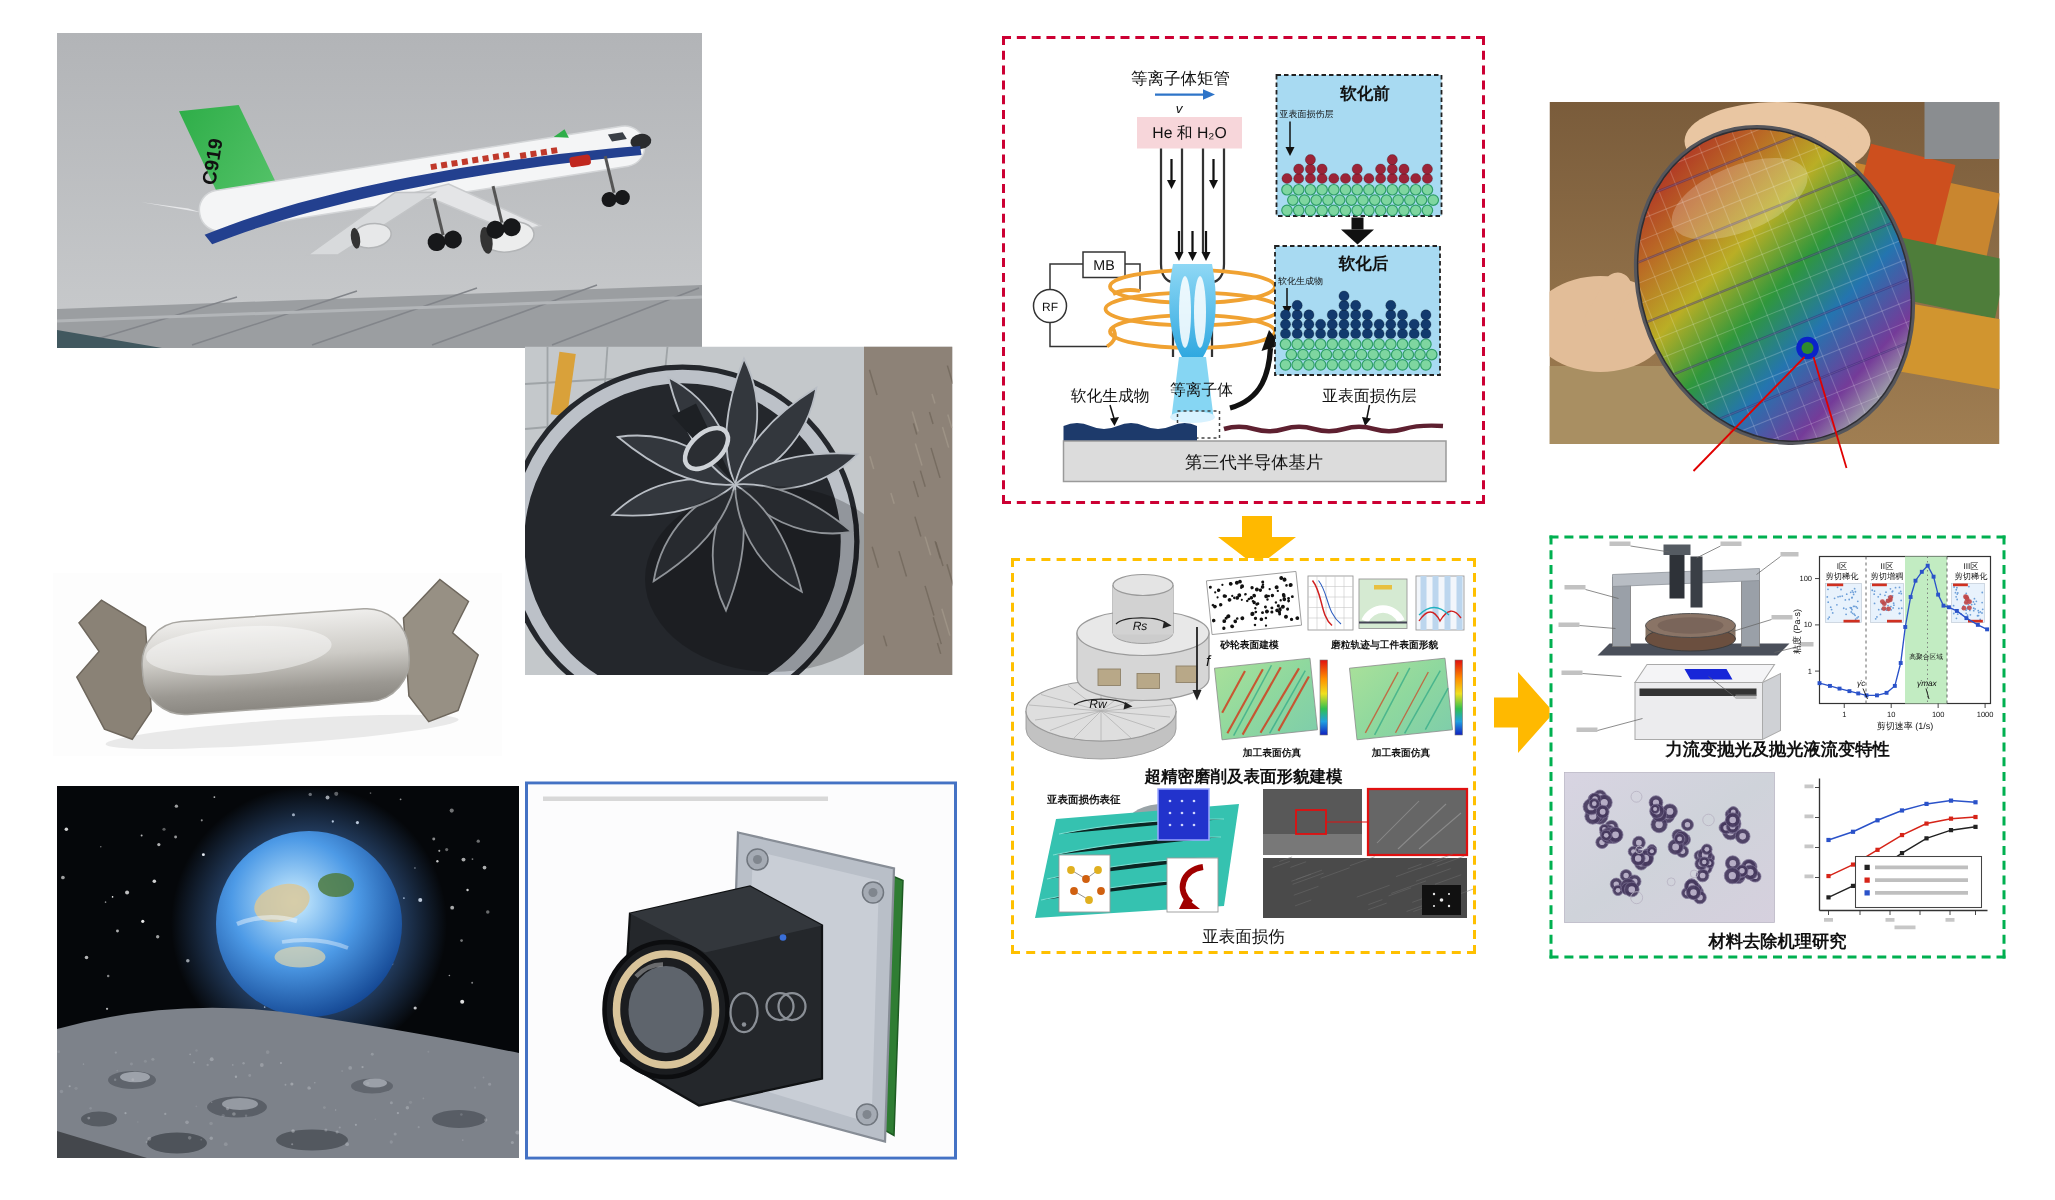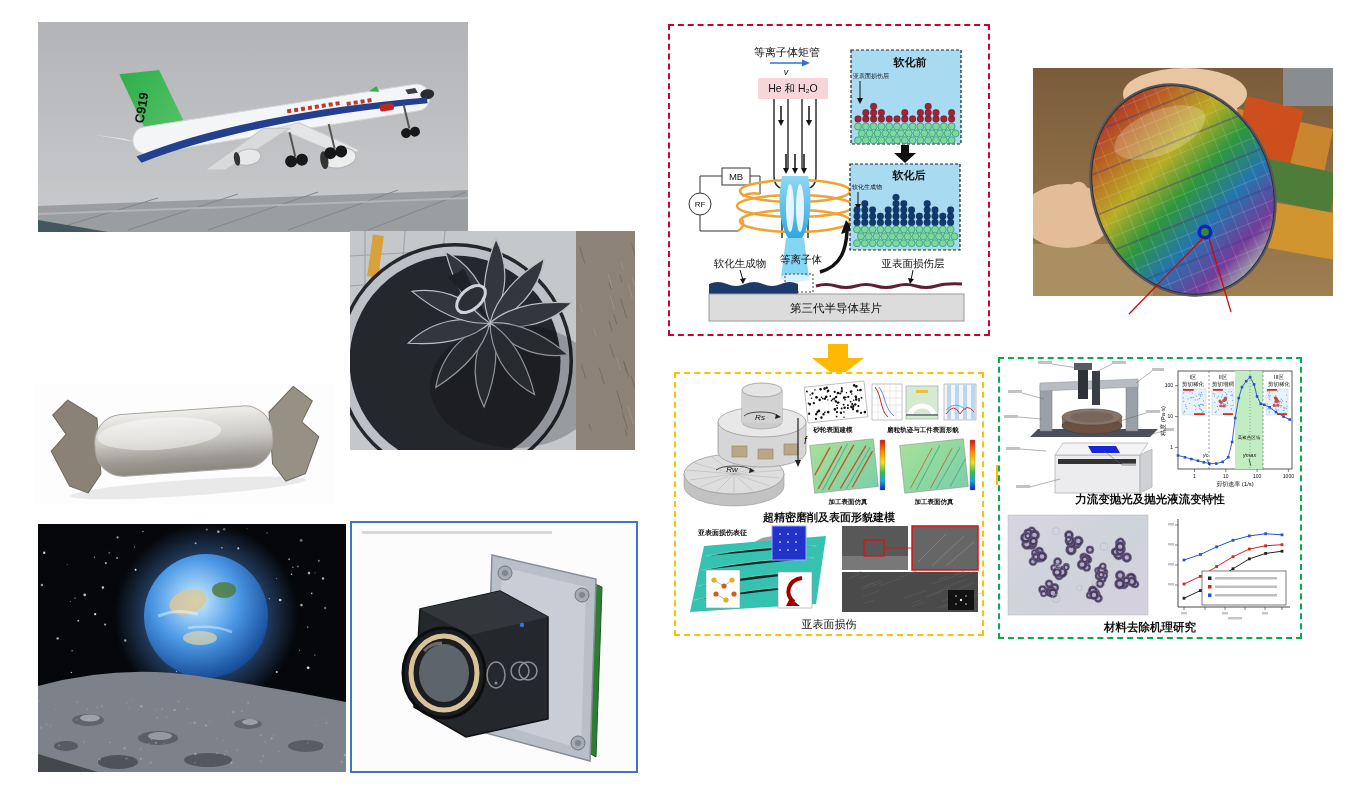--- a/index.html
+++ b/index.html
@@ -1050,21 +1050,21 @@
             <circle cx="280" cy="222" r="0.8"></circle>
             <circle cx="290" cy="230" r="0.8"></circle>
             <circle cx="280" cy="230" r="0.7"></circle>
             <circle cx="290" cy="222" r="0.7"></circle>
           </g>
       </g>
       <text x="153" y="254" font-size="11" text-anchor="middle">亚表面损伤</text>
     </svg>
   </div>
 
-  <div class="panel green" style="left:998px;top:357px;width:300px;height:278px;">
+  <div class="panel green" style="left:1033px;top:357px;width:300px;height:278px;">
     <svg width="300" height="278" viewBox="0 0 300 278">
 
       <g>
         <polygon points="55,96 140,96 140,134 55,134" fill="#ececee" stroke="#aaa" stroke-width="0.7"></polygon>
         <polygon points="140,96 152,90 152,128 140,134" fill="#cfd1d5" stroke="#aaa" stroke-width="0.7"></polygon>
         <polygon points="55,96 140,96 148,84 63,84" fill="#f4f4f6" stroke="#aaa" stroke-width="0.7"></polygon>
         <polygon points="88,87 116,87 120,94 92,94" fill="#1726d8"></polygon>
         <rect x="58" y="100" width="78" height="5" fill="#333"></rect>
         <polygon points="30,78 150,78 158,70 38,70" fill="#4a4f5a"></polygon>
         <rect x="62" y="58" width="60" height="9" fill="#857263"></rect>

